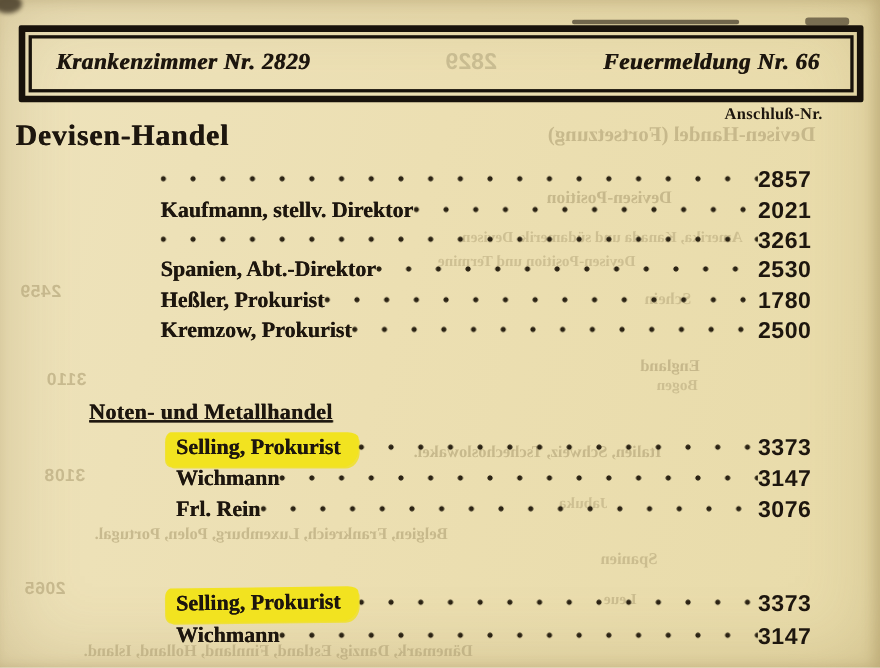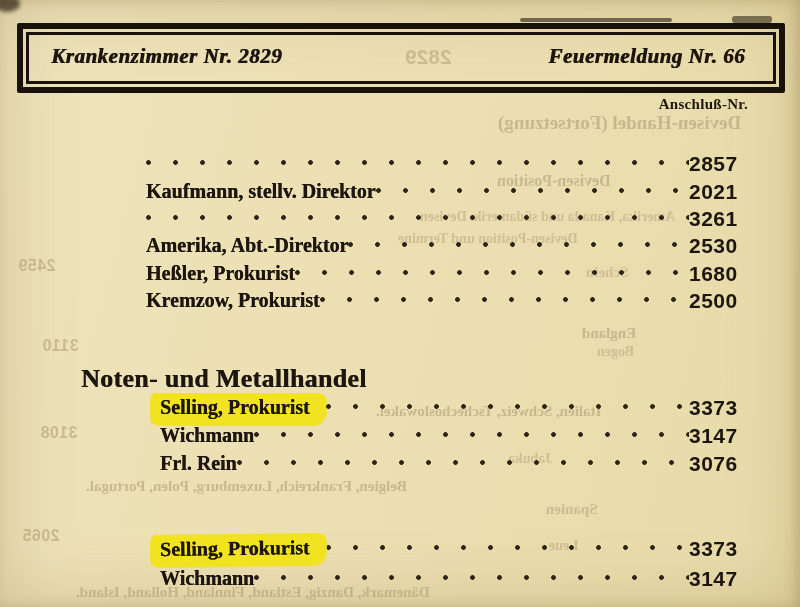--- a/index.html
+++ b/index.html
@@ -14,21 +14,21 @@
   .artifact-line{position:absolute; left:520px; top:18px; width:152px; height:4px; background:#241c10; opacity:.6; border-radius:2px;}
   .artifact-blob{position:absolute; left:732px; top:16px; width:40px; height:7px; background:#241c10; opacity:.55; border-radius:3px;}
   
   .hbox{position:absolute; left:17px; top:23px; width:768px; height:70px; border:6px solid #18120b; box-sizing:border-box; border-radius:2px;}
   .hbox-inner{position:absolute; inset:3px; border:3px solid #18120b; display:flex; align-items:center; justify-content:space-between; padding:0 28px 4px 22px;}
   .hbox-text{font-style:italic; font-weight:700; font-size:21px; letter-spacing:.5px; text-shadow:.7px 0 0 currentColor; white-space:nowrap;}
   .hbox-ghost{position:absolute; left:382px; top:16px; font-size:21px; font-weight:700; color:#a2966e; opacity:.45; transform:scaleX(-1); font-family:"Liberation Sans",sans-serif;}
   
   .anschluss{position:absolute; right:52px; top:96px; font-size:15px; font-weight:700; letter-spacing:.3px;}
   .title{position:absolute; left:14px; top:108px; margin:0; font-size:27px; font-weight:700; letter-spacing:.8px; text-shadow:.5px 0 0 currentColor;}
-  .sec{position:absolute; font-size:26px; font-weight:700; letter-spacing:.3px; text-shadow:.4px 0 0 currentColor; white-space:nowrap;}
+  .sec{position:absolute; font-size:20px; font-weight:700; letter-spacing:.3px; text-shadow:.4px 0 0 currentColor; white-space:nowrap;text-decoration:underline;}
   
   .row{position:absolute; right:53px; height:26px; display:flex; align-items:flex-end;}
   .row .nm{font-size:20px; font-weight:700; line-height:25px; white-space:nowrap; text-shadow:.3px 0 0 currentColor;}
   .row .leader{flex:1; align-self:stretch;
     background-image:radial-gradient(circle,#2b2314 2px, rgba(0,0,0,0) 2.7px);
     background-size:27px 27px; background-repeat:repeat-x; background-position:16px bottom;}
   .row .num{font-family:"Liberation Sans",sans-serif; font-weight:700; font-size:21px; line-height:25px; min-width:58px; text-align:left; letter-spacing:.5px;}
   .hl{background:#f2e320; padding:2px 16px 4px 9px; margin:-2px 0 -4px -9px;
       border-radius:4px 10px 14px 6px / 8px 5px 16px 7px;
       box-shadow:2px 3px 0 -1px rgba(240,225,40,.85), -1px 1px 0 0 rgba(240,225,40,.9);}
@@ -83,43 +83,44 @@
 
   <div class="hbox">
     <span class="hbox-ghost">2829</span>
     <div class="hbox-inner">
       <span class="hbox-text">Krankenzimmer Nr. 2829</span>
       <span class="hbox-text">Feuermeldung Nr. 66</span>
     </div>
   </div>
 
   <div class="anschluss">Anschluß-Nr.</div>
+  <h1 class="title">Devisen-Handel</h1>
 
   <div class="row" style="left:146px; top:150px">
     <span class="leader"></span>
     <span class="num">2857</span>
   </div>
   <div class="row" style="left:146px; top:178px">
     <span class="nm">Kaufmann, stellv. Direktor</span>
     <span class="leader"></span>
     <span class="num">2021</span>
   </div>
   <div class="row" style="left:146px; top:205px">
     <span class="leader"></span>
     <span class="num">3261</span>
   </div>
   <div class="row" style="left:146px; top:232px">
-    <span class="nm">Amerika, Abt.-Direktor</span>
+    <span class="nm">Spanien, Abt.-Direktor</span>
     <span class="leader"></span>
     <span class="num">2530</span>
   </div>
   <div class="row" style="left:146px; top:260px">
     <span class="nm">Heßler, Prokurist</span>
     <span class="leader"></span>
-    <span class="num">1680</span>
+    <span class="num">1780</span>
   </div>
   <div class="row" style="left:146px; top:287px">
     <span class="nm">Kremzow, Prokurist</span>
     <span class="leader"></span>
     <span class="num">2500</span>
   </div>
 
   <div class="sec" style="left:81px; top:364px">Noten- und Metallhandel</div>
   <div class="row" style="left:160px; top:394px">
     <span class="nm hl">Selling, Prokurist</span>

